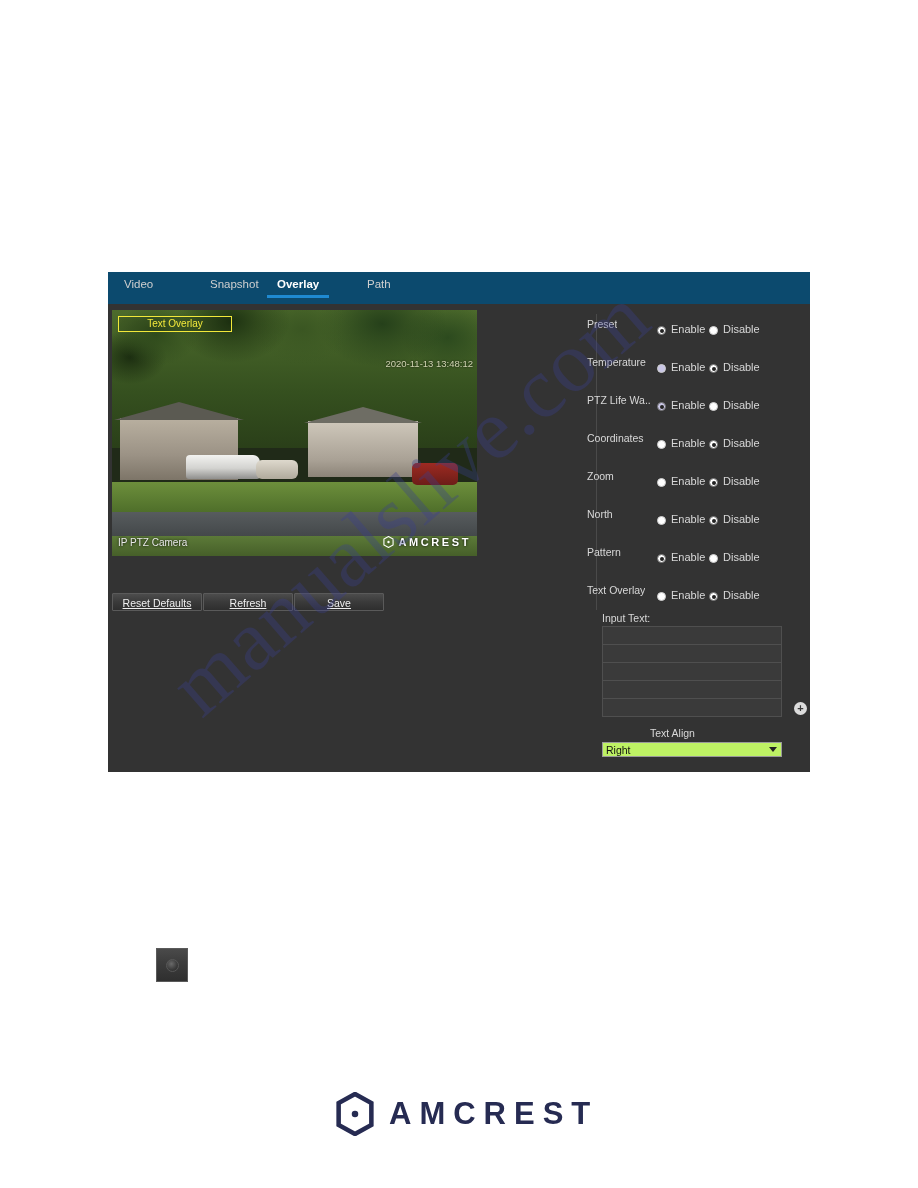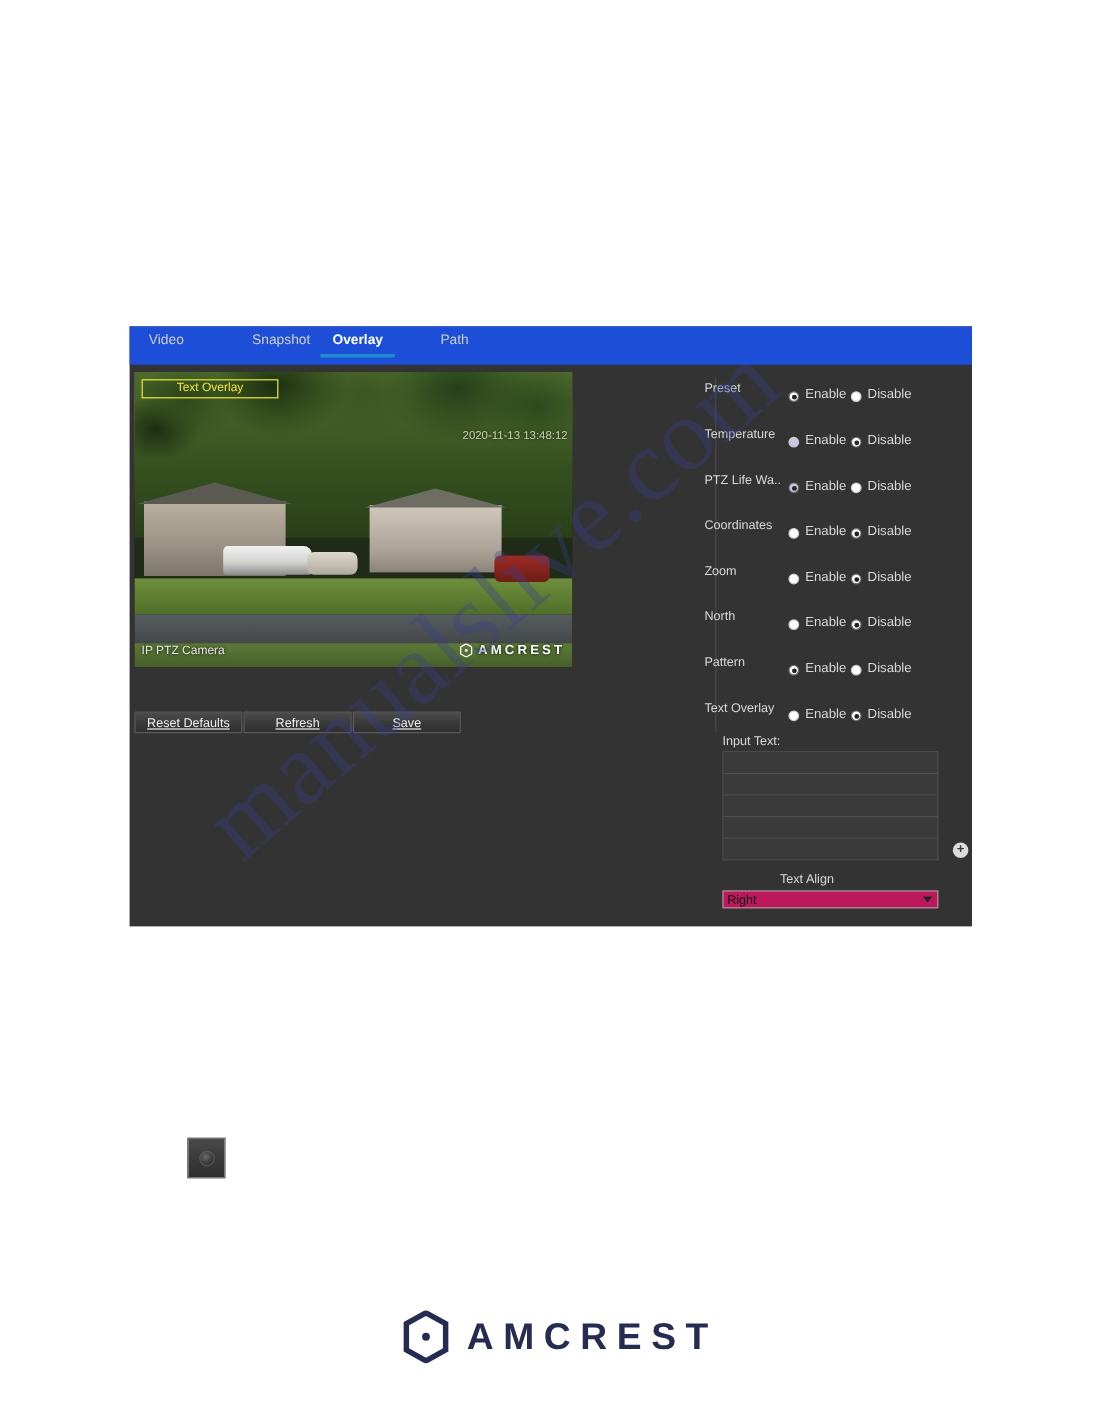--- a/index.html
+++ b/index.html
@@ -44,21 +44,21 @@
     background: #333333;
     z-index: 10;
   }
 
   
   .tabbar {
     position: absolute;
     left: 0; top: 0;
     width: 100%;
     height: 32px;
-    background: #1d4ed8;
+    background: #0c4a6e;
   }
   .tab {
     position: absolute;
     top: 6px;
     font-size: 11.5px;
     color: #cfcfcf;
     padding: 0 2px;
     cursor: pointer;
   }
   .tab.active {
@@ -389,21 +389,21 @@
     font-size: 10.5px;
     color: #d8d8d8;
     margin-left: 48px;
   }
   .align-select {
     position: absolute;
     left: 494px;
     top: 470px;
     width: 180px;
     height: 15px;
-    background: #be185d;
+    background: #bef264;
     border: 1px solid #9a9a9a;
     box-sizing: border-box;
     font-size: 10.5px;
     color: #111111;
     font-family: "Liberation Sans", sans-serif;
     padding: 0 2px;
     cursor: pointer;
   }
   .align-select-text {
     position: absolute;

